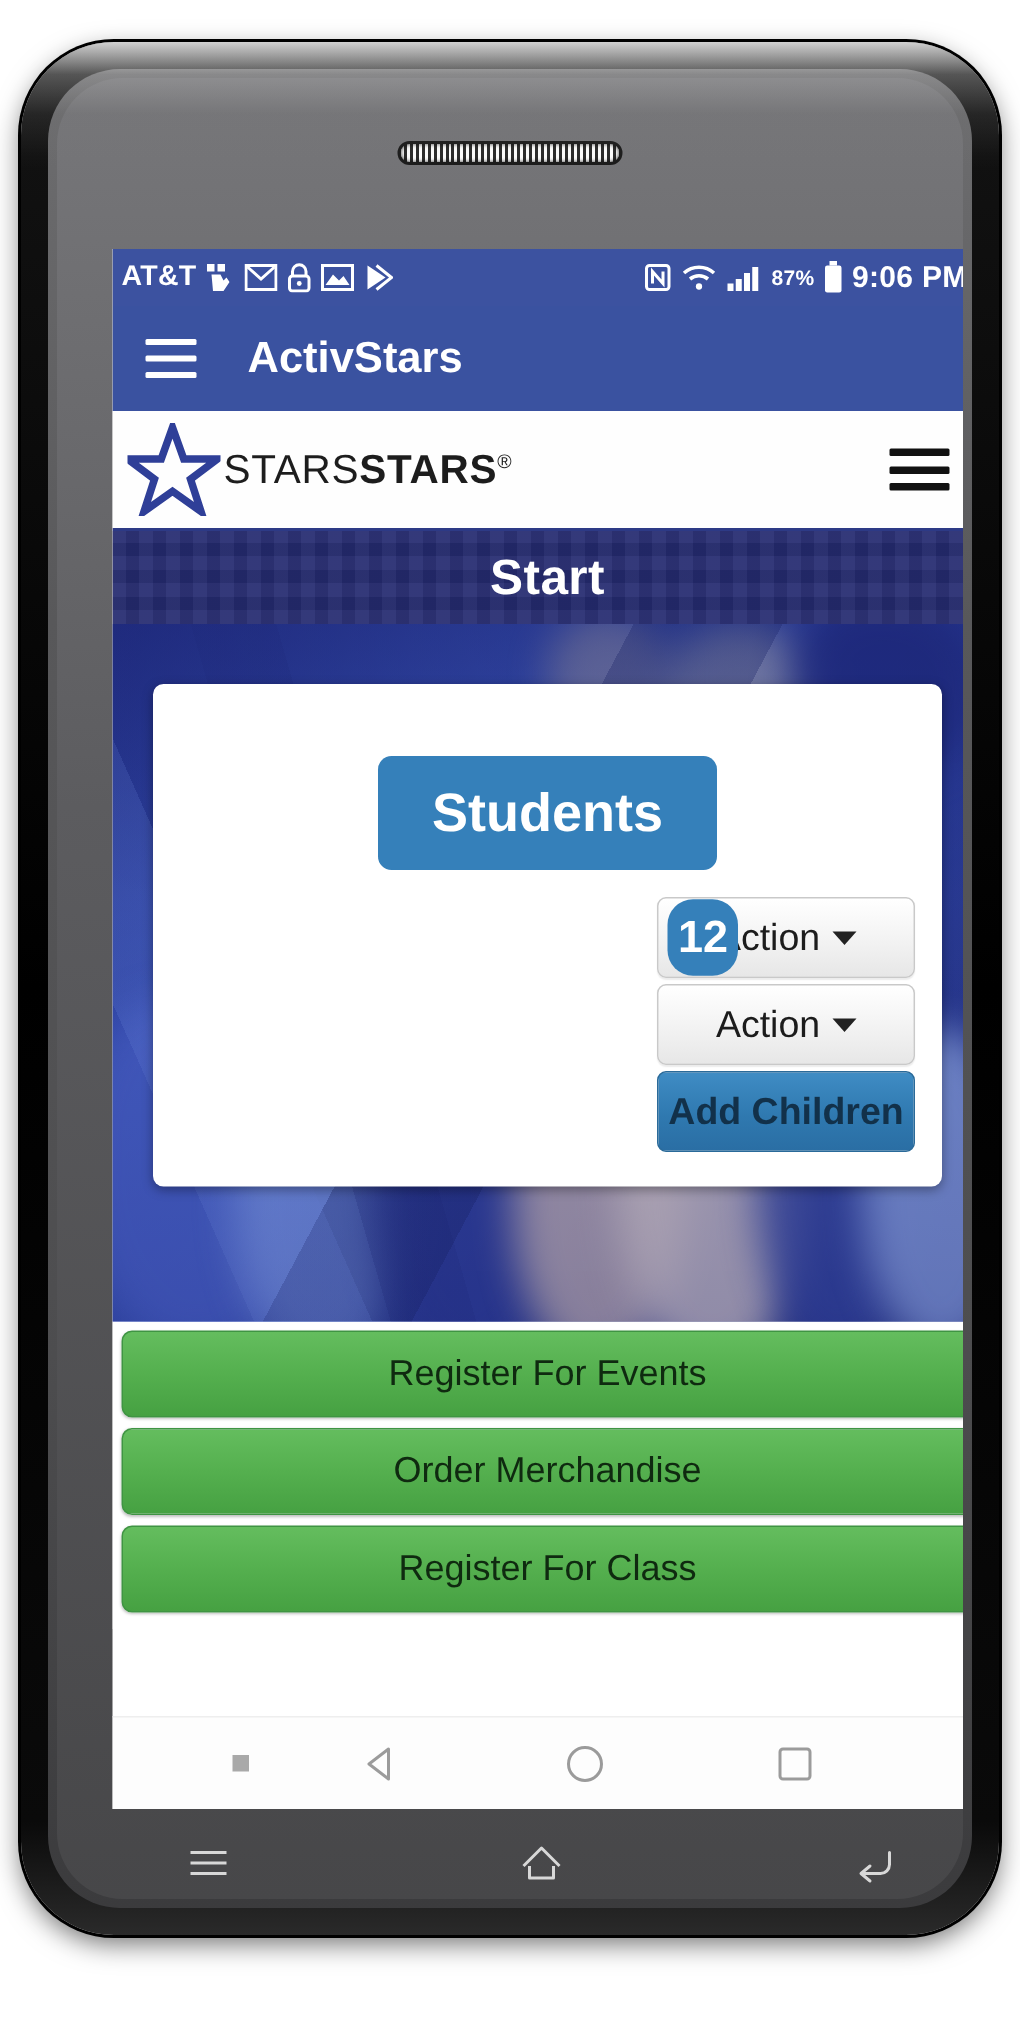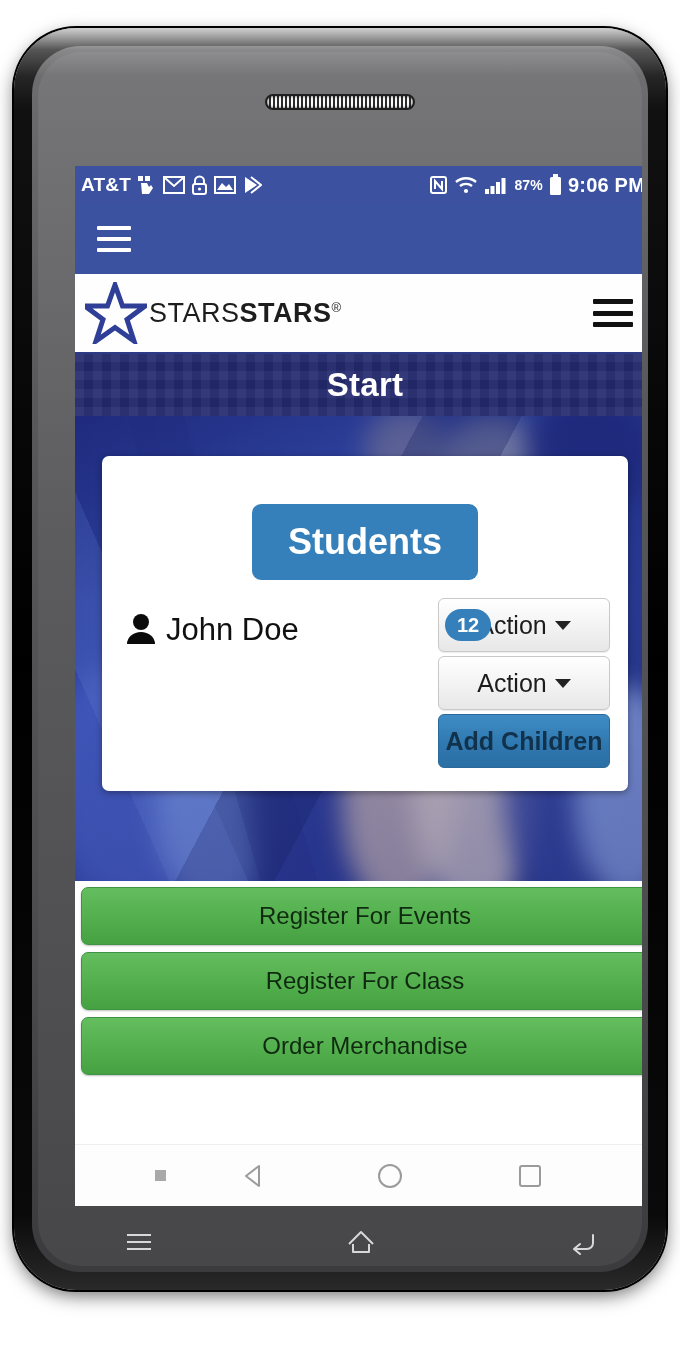--- a/index.html
+++ b/index.html
@@ -255,25 +255,25 @@
     border-right: 8px solid transparent;
     border-top: 9px solid #222;
     display: inline-block;
   }
   .badge {
     position: absolute;
     left: 6px;
     top: 50%;
     transform: translateY(-50%);
     min-width: 46px;
-    height: 32px;
+    height: 51px;
     border-radius: 17px;
     background: #3580ba;
     color: #fff;
-    font-size: 20px;
+    font-size: 30px;
     font-weight: bold;
     display: flex;
     align-items: center;
     justify-content: center;
     padding: 0 7px;
   }
   .addchildren-btn {
     height: 54px;
     border: 1px solid #2a6a99;
     border-radius: 6px;
@@ -414,20 +414,21 @@
             <span class="sb-time">9:06 PM</span>
           </div>
         </div>
 
         <div class="appbar">
           <div class="appbar-burger">
             <span></span>
               <span></span>
               <span></span>
           </div>
+          <div class="appbar-title">ActivStars</div>
         </div>
 
         <div class="logobar">
           <div class="logo-wrap">
             <span class="logo-star">
               <svg width="62" height="62" viewBox="0 0 62 62">
                 <path d="M30 3 L37.5 24 L60 24 L42 37.5 L49 59 L30 45.5 L11 59 L18 37.5 L0 24 L22.5 24 Z" fill="none" stroke="#2f3f98" stroke-width="5" stroke-linejoin="miter"></path>
               </svg>
             </span>
             <span class="logo-text">
@@ -460,29 +461,20 @@
           <div class="hero-blob hb7"></div>
           <div class="hero-geo"></div>
           <div class="hero-tint"></div>
 
           <div class="card">
             <button class="students-btn">Students</button>
 
             <div class="roster">
               <div class="names">
 
-                <div class="name-row">
-                  <span class="person-ico">
-                    <svg width="30" height="32" viewBox="0 0 30 32">
-                      <circle cx="15" cy="9" r="8" fill="#0b0b0b"></circle>
-                      <path d="M1 31 a14 12 0 0 1 28 0 Z" fill="#0b0b0b"></path>
-                    </svg>
-                  </span>
-                  <span class="name-txt">John Doe</span>
-                </div>
 
 
               </div>
 
               <div class="actions">
                 <button class="action-btn">
                   <span class="badge">12</span>
                   <span>Action</span>
                   <span class="caret"></span>
                 </button>
@@ -493,22 +485,22 @@
                 </button>
 
                 <button class="addchildren-btn">Add Children</button>
               </div>
             </div>
           </div>
         </div>
 
         <div class="greens">
           <button class="green-btn">Register For Events</button>
+          <button class="green-btn">Order Merchandise</button>
           <button class="green-btn">Register For Class</button>
-          <button class="green-btn">Order Merchandise</button>
         </div>
 
         <div class="navbar">
           <span class="nav-dot"></span>
           <span class="nav-btn nav-back">
             <svg width="28" height="28" viewBox="0 0 28 28">
                 <path d="M19 4 L6 14 L19 24 Z" fill="none" stroke="#9b9b9b" stroke-width="2" stroke-linejoin="round"></path>
               </svg>
           </span>
           <span class="nav-btn nav-home">

